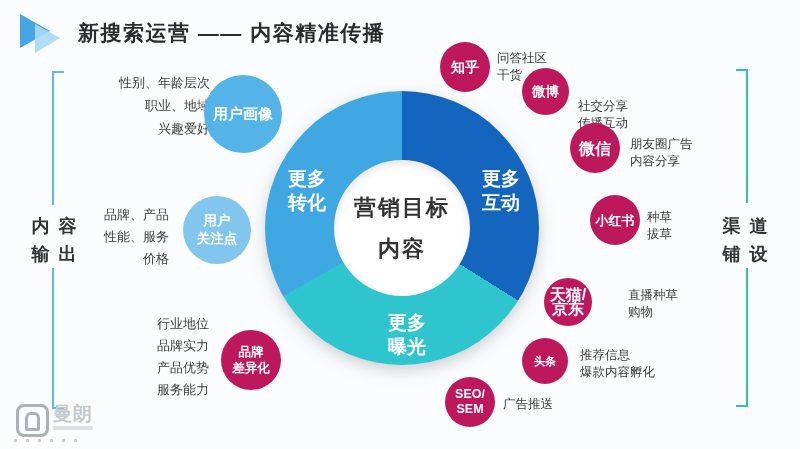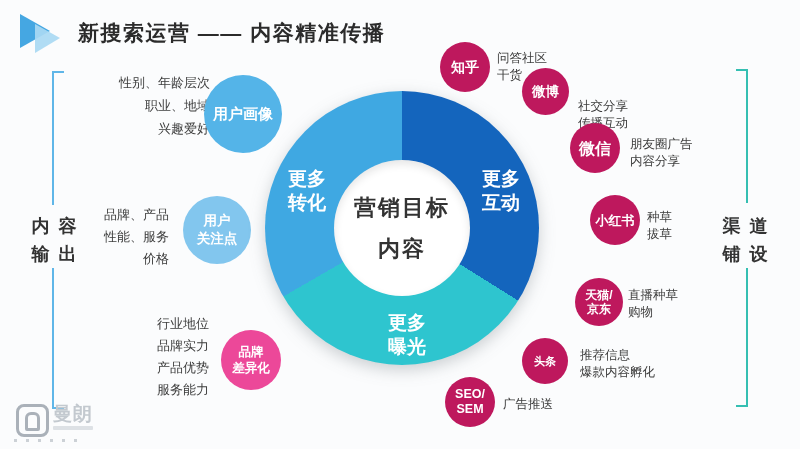--- a/index.html
+++ b/index.html
@@ -24,21 +24,21 @@
   .tblock{position:absolute;font-size:13px;color:#3c3c3c;}
   .tb-r{text-align:right;}
   .tb1{right:590px;top:71px;line-height:23px;}
   .tb2{right:631px;top:204px;line-height:22px;}
   .tb3{left:157px;top:313px;line-height:22px;}
 
   .circle{position:absolute;border-radius:50%;display:flex;flex-direction:column;
           align-items:center;justify-content:center;color:#fff;font-weight:bold;text-align:center;}
   .lc1{left:204px;top:75px;width:78px;height:78px;background:#54b4e8;font-size:15px;}
   .lc2{left:183px;top:196px;width:68px;height:68px;background:#82c6ee;font-size:13.5px;line-height:18px;}
-  .lc3{left:221px;top:330px;width:60px;height:60px;background:#ec4899;font-size:12.5px;line-height:16px;}
+  .lc3{left:221px;top:330px;width:60px;height:60px;background:#be185d;font-size:12.5px;line-height:16px;}
 
   
   .donut{position:absolute;left:265px;top:91px;width:274px;height:274px;border-radius:50%;
          background:conic-gradient(#1465bd 0deg 122deg,#2ec5cf 122deg 240deg,#3fa8e2 240deg 360deg);
          filter:drop-shadow(0 5px 8px rgba(60,70,80,.25));}
   .hole{position:absolute;left:69px;top:69px;width:136px;height:136px;border-radius:50%;background:#fff;
         box-shadow:inset 0 4px 9px rgba(0,0,0,.10);
         display:flex;flex-direction:column;align-items:center;justify-content:center;gap:11px;}
   .hole div{font-size:22px;font-weight:bold;color:#333;letter-spacing:2px;white-space:nowrap;}
   .seg-label{position:absolute;transform:translate(-50%,-50%);color:#fff;font-size:19px;
@@ -46,21 +46,21 @@
   .seg-interact{left:236px;top:100px;}
   .seg-expose{left:142px;top:244px;}
   .seg-convert{left:42px;top:100px;}
 
   
   .ch{background:#be185d;line-height:15px;}
   .ch0{left:440px;top:42px;width:50px;height:50px;font-size:14px;}
   .ch1{left:522px;top:68px;width:47px;height:47px;font-size:13.5px;}
   .ch2{left:570px;top:123px;width:50px;height:50px;font-size:16px;}
   .ch3{left:590px;top:195px;width:50px;height:50px;font-size:13px;}
-  .ch4{left:575px;top:278px;width:48px;height:48px;font-size:12px;line-height:14px;}
+  .ch4{left:544px;top:278px;width:48px;height:48px;font-size:16px;line-height:14px;}
   .ch5{left:522px;top:338px;width:46px;height:46px;font-size:11px;}
   .ch6{left:445px;top:377px;width:50px;height:50px;font-size:12.5px;}
   .desc{position:absolute;font-size:12.5px;color:#3c3c3c;line-height:17px;}
   .d0{left:497px;top:50px;}
   .d1{left:578px;top:67px;margin-top:31px;}
   .d2{left:630px;top:136px;}
   .d3{left:647px;top:209px;}
   .d4{left:628px;top:287px;}
   .d5{left:580px;top:347px;}
   .d6{left:503px;top:396px;}

